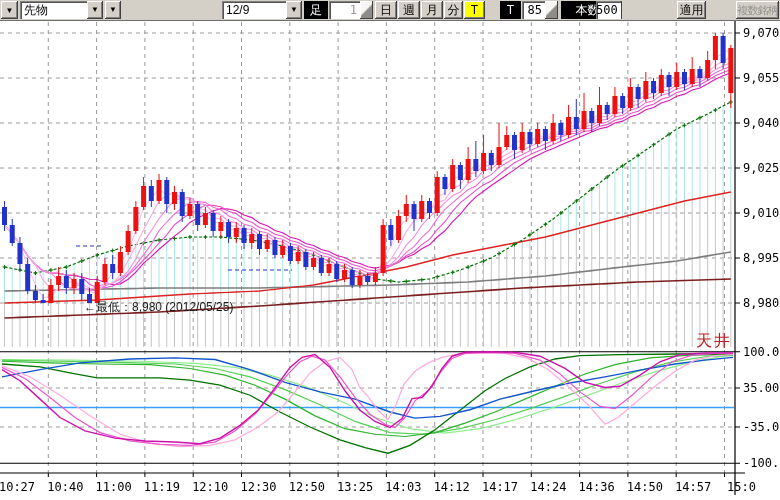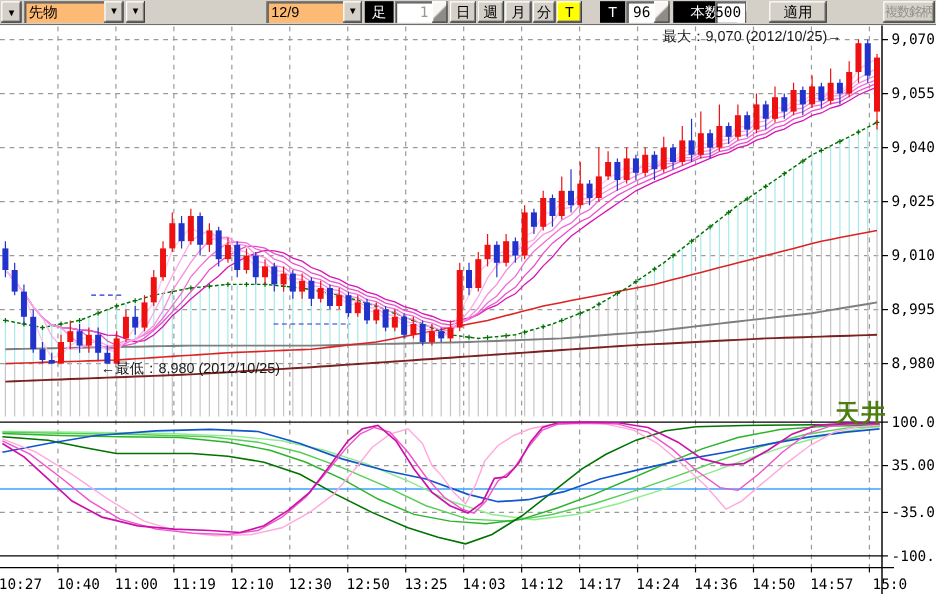--- a/index.html
+++ b/index.html
@@ -3,34 +3,34 @@
 <meta charset="utf-8">
 <style>
   html,body{margin:0;padding:0;background:#fff;}
   body{width:780px;height:500px;overflow:hidden;font-family:"Liberation Sans",sans-serif;position:relative;}
   
   .toolbar{position:relative;width:780px;height:21px;background:#d4d0c8;border-bottom:1px solid #6e6e6e;box-sizing:border-box;}
   .tb{position:absolute;top:1px;height:18px;box-sizing:border-box;font-size:12px;line-height:16px;}
   .raised{background:#d4d0c8;box-shadow:inset -1px -1px 0 #404040,inset 1px 1px 0 #ffffff,inset -2px -2px 0 #808080;}
   .btn{text-align:center;cursor:default;color:#000;padding-top:1px;}
   .combo{display:flex;}
-  .combo .val{flex:1;background:#fdba74;box-shadow:inset 1px 1px 0 #808080,inset 2px 2px 0 #555;padding:1px 0 8px 4px;white-space:nowrap;overflow:hidden;}
+  .combo .val{flex:1;background:#ffffff;box-shadow:inset 1px 1px 0 #808080,inset 2px 2px 0 #555;padding:1px 0 8px 4px;white-space:nowrap;overflow:hidden;}
   .combo .arw{width:16px;background:#d4d0c8;box-shadow:inset -1px -1px 0 #404040,inset 1px 1px 0 #fff,inset -2px -2px 0 #808080;font-size:8px;text-align:center;line-height:17px;color:#000;}
   .blk{background:#000;color:#fff;text-align:center;padding-top:1px;}
   .numfield{display:flex;}
   .numfield .nval{flex:1;background:#fff;box-shadow:inset 1px 1px 0 #808080,inset 2px 2px 0 #555;text-align:right;padding:1px 3px 0 0;font-family:"DejaVu Sans Mono",monospace;font-size:12px;}
   .numfield .spin{width:13px;background:linear-gradient(135deg,#f8f6f2 46%,#8e8c86 54%);box-shadow:inset -1px -1px 0 #404040,inset 1px 1px 0 #fff;}
   .yellow{background:#ffff00 !important;}
   .disabledtxt{color:#9a9892 !important;}
   .graytxt{color:#92928c;letter-spacing:-1px;font-size:11px;}
   
   .chartwrap{position:relative;width:780px;height:479px;background:#fff;}
   svg text{font-family:"DejaVu Sans Mono",monospace;}
   .ann{position:absolute;font-size:12px;color:#1a1a1a;white-space:nowrap;font-family:"Liberation Sans",sans-serif;}
-  .ceiling{position:absolute;font-size:20px;font-weight:bold;color:#4d7c0f;white-space:nowrap;letter-spacing:2px;}
+  .ceiling{position:absolute;font-size:16px;font-weight:normal;color:#b91c1c;white-space:nowrap;letter-spacing:2px;}
 </style>
 </head>
 <body>
 
 <div class="toolbar">
   <div class="tb raised btn" style="left:1px;width:17px;font-size:8px;line-height:17px;">▼</div>
 
   <div class="tb combo" style="left:20px;width:83px;">
     <div class="val">先物</div>
     <div class="arw">▼</div>
@@ -50,29 +50,29 @@
   </div>
 
   <div class="tb raised btn" style="left:375px;width:22px;">日</div>
   <div class="tb raised btn" style="left:398px;width:22px;">週</div>
   <div class="tb raised btn" style="left:421px;width:22px;">月</div>
   <div class="tb raised btn" style="left:444px;width:19px;">分</div>
   <div class="tb raised btn yellow" style="left:464px;width:21px;">T</div>
 
   <div class="tb blk" style="left:500px;width:21px;">T</div>
   <div class="tb numfield" style="left:522px;width:36px;">
-    <div class="nval">96</div>
+    <div class="nval">85</div>
     <div class="spin"></div>
   </div>
   <div class="tb blk" style="left:561px;width:53px;">本数</div>
   <div class="tb numfield" style="left:596px;width:26px;">
     <div class="nval">500</div>
     <div class="spin"></div>
   </div>
-  <div class="tb raised btn" style="left:641px;width:48px;">適用</div>
+  <div class="tb raised btn" style="left:677px;width:29px;">適用</div>
   <div class="tb raised btn graytxt" style="left:736px;width:43px;">複数銘柄</div>
 </div>
 
 <div class="chartwrap">
   <svg id="chart-svg" width="780" height="479" viewBox="0 21 780 479">
       <g>
         <line x1="48.3" y1="22" x2="48.3" y2="473" stroke="#9a9a9a" stroke-dasharray="4,4"></line>
         <line x1="96.6" y1="22" x2="96.6" y2="473" stroke="#9a9a9a" stroke-dasharray="4,4"></line>
         <line x1="144.89999999999998" y1="22" x2="144.89999999999998" y2="473" stroke="#9a9a9a" stroke-dasharray="4,4"></line>
         <line x1="193.2" y1="22" x2="193.2" y2="473" stroke="#9a9a9a" stroke-dasharray="4,4"></line>
@@ -637,16 +637,15 @@
         <line x1="579.5999999999999" y1="473" x2="579.5999999999999" y2="477" stroke="#000"></line>
         <text x="596.5999999999999" y="491" font-size="12" fill="#000" text-anchor="middle">14:36</text>
         <line x1="627.9" y1="473" x2="627.9" y2="477" stroke="#000"></line>
         <text x="644.9" y="491" font-size="12" fill="#000" text-anchor="middle">14:50</text>
         <line x1="676.1999999999999" y1="473" x2="676.1999999999999" y2="477" stroke="#000"></line>
         <text x="693.1999999999999" y="491" font-size="12" fill="#000" text-anchor="middle">14:57</text>
         <line x1="724.5" y1="473" x2="724.5" y2="477" stroke="#000"></line>
         <text x="741.5" y="491" font-size="12" fill="#000" text-anchor="middle">15:0</text>
       </g>
     </svg>
-  <div class="ann" style="left:552px;top:1px;">最大：9,070 (2012/10/25)→</div>
-  <div class="ann" style="left:84px;top:278px;">←最低：8,980 (2012/10/25)</div>
+  <div class="ann" style="left:84px;top:278px;">←最低：8,980 (2012/05/25)</div>
   <div class="ceiling" style="left:696px;top:310px;">天井</div>
 </div>
 
 </body></html>

